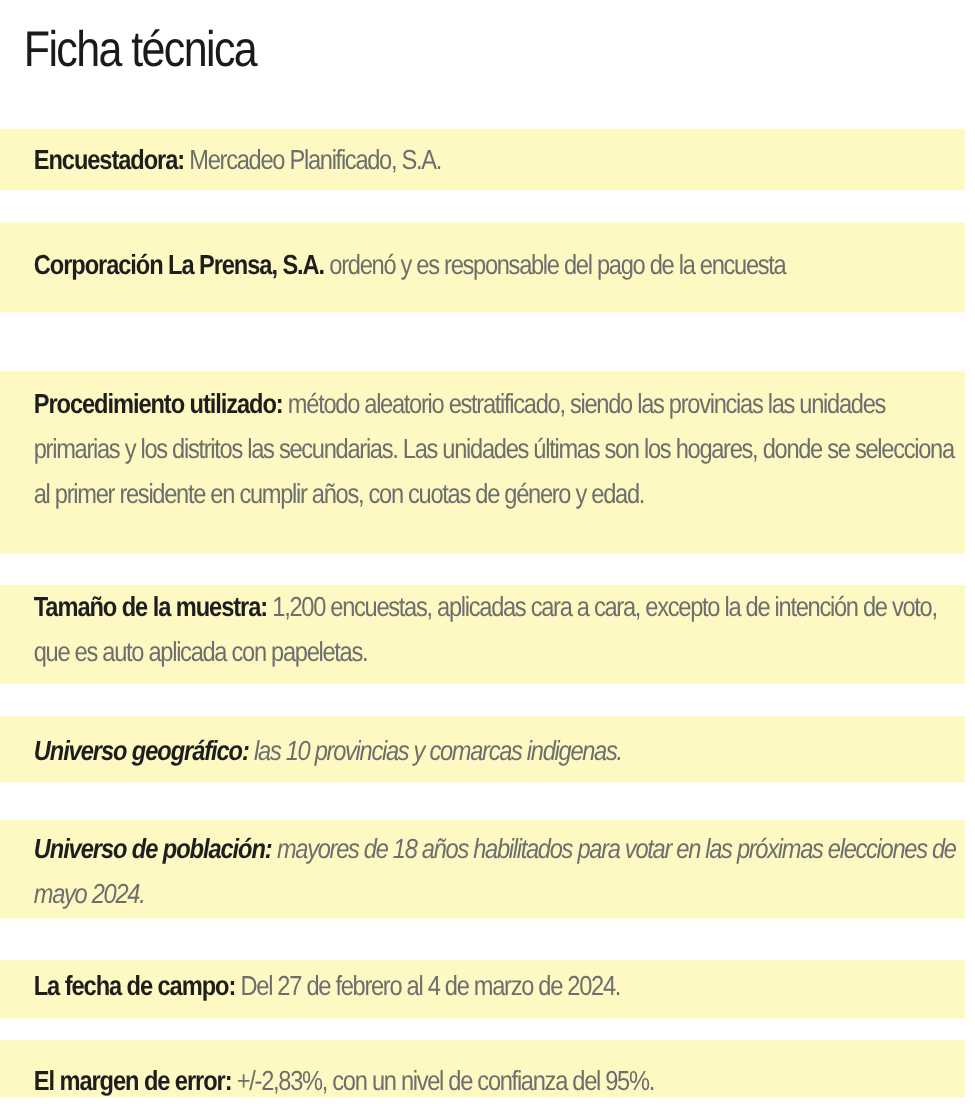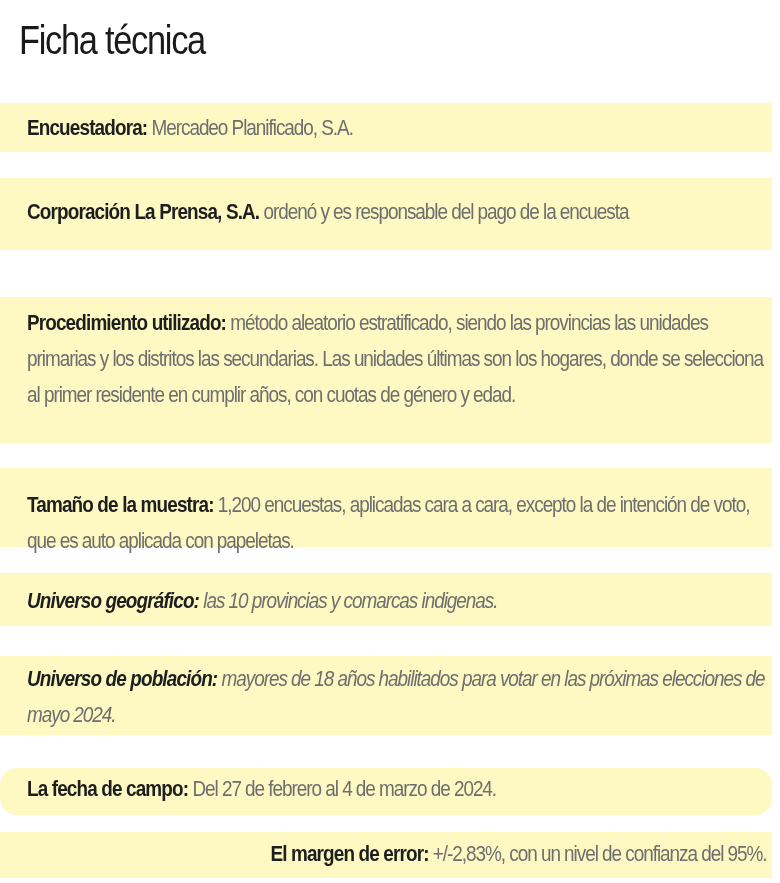--- a/index.html
+++ b/index.html
@@ -26,31 +26,31 @@
 </div>
 
 <div class="box" style="top:178px;height:72px;padding-top:16px;">
   <div class="txt" style="width:820px;"><span class="lbl">Corporación La Prensa, S.A.</span><span> ordenó y es responsable del pago de la encuesta</span></div>
 </div>
 
 <div class="box" style="top:286px;height:146px;padding-top:8px;margin-top:11px;">
   <div class="txt" style="width:870px;"><span class="lbl">Procedimiento utilizado:</span><span> método aleatorio estratificado, siendo las provincias las unidades primarias y los distritos las secundarias. Las unidades últimas son los hogares, donde se selecciona al primer residente en cumplir años, con cuotas de género y edad.</span></div>
 </div>
 
-<div class="box" style="top:468px;height:79px;padding-top:19px;">
+<div class="box" style="top:468px;height:79px;padding-top:0;">
   <div class="txt" style="width:870px;"><span class="lbl">Tamaño de la muestra:</span><span> 1,200 encuestas, aplicadas cara a cara, excepto la de intención de voto, que es auto aplicada con papeletas.</span></div>
 </div>
 
 <div class="box" style="top:573px;height:53px;padding-top:10px;font-style:italic;">
   <div class="txt"><span class="lbl">Universo geográfico:</span><span> las 10 provincias y comarcas indigenas.</span></div>
 </div>
 
 <div class="box" style="top:656px;height:79px;padding-top:5px;font-style:italic;">
   <div class="txt" style="width:860px;"><span class="lbl">Universo de población:</span><span> mayores de 18 años habilitados para votar en las próximas elecciones de mayo 2024.</span></div>
 </div>
 
-<div class="box" style="top:768px;height:47px;padding-top:3px;border-radius:17px;">
+<div class="box" style="top:768px;height:47px;padding-top:3px;">
   <div class="txt"><span class="lbl">La fecha de campo:</span><span> Del 27 de febrero al 4 de marzo de 2024.</span></div>
 </div>
 
-<div class="box" style="top:832px;height:46px;padding-top:4px;text-align:right;">
+<div class="box" style="top:832px;height:46px;padding-top:15px;">
   <div class="txt"><span class="lbl">El margen de error:</span><span> +/-2,83%, con un nivel de confianza del 95%.</span></div>
 </div>
 
 </body></html>

